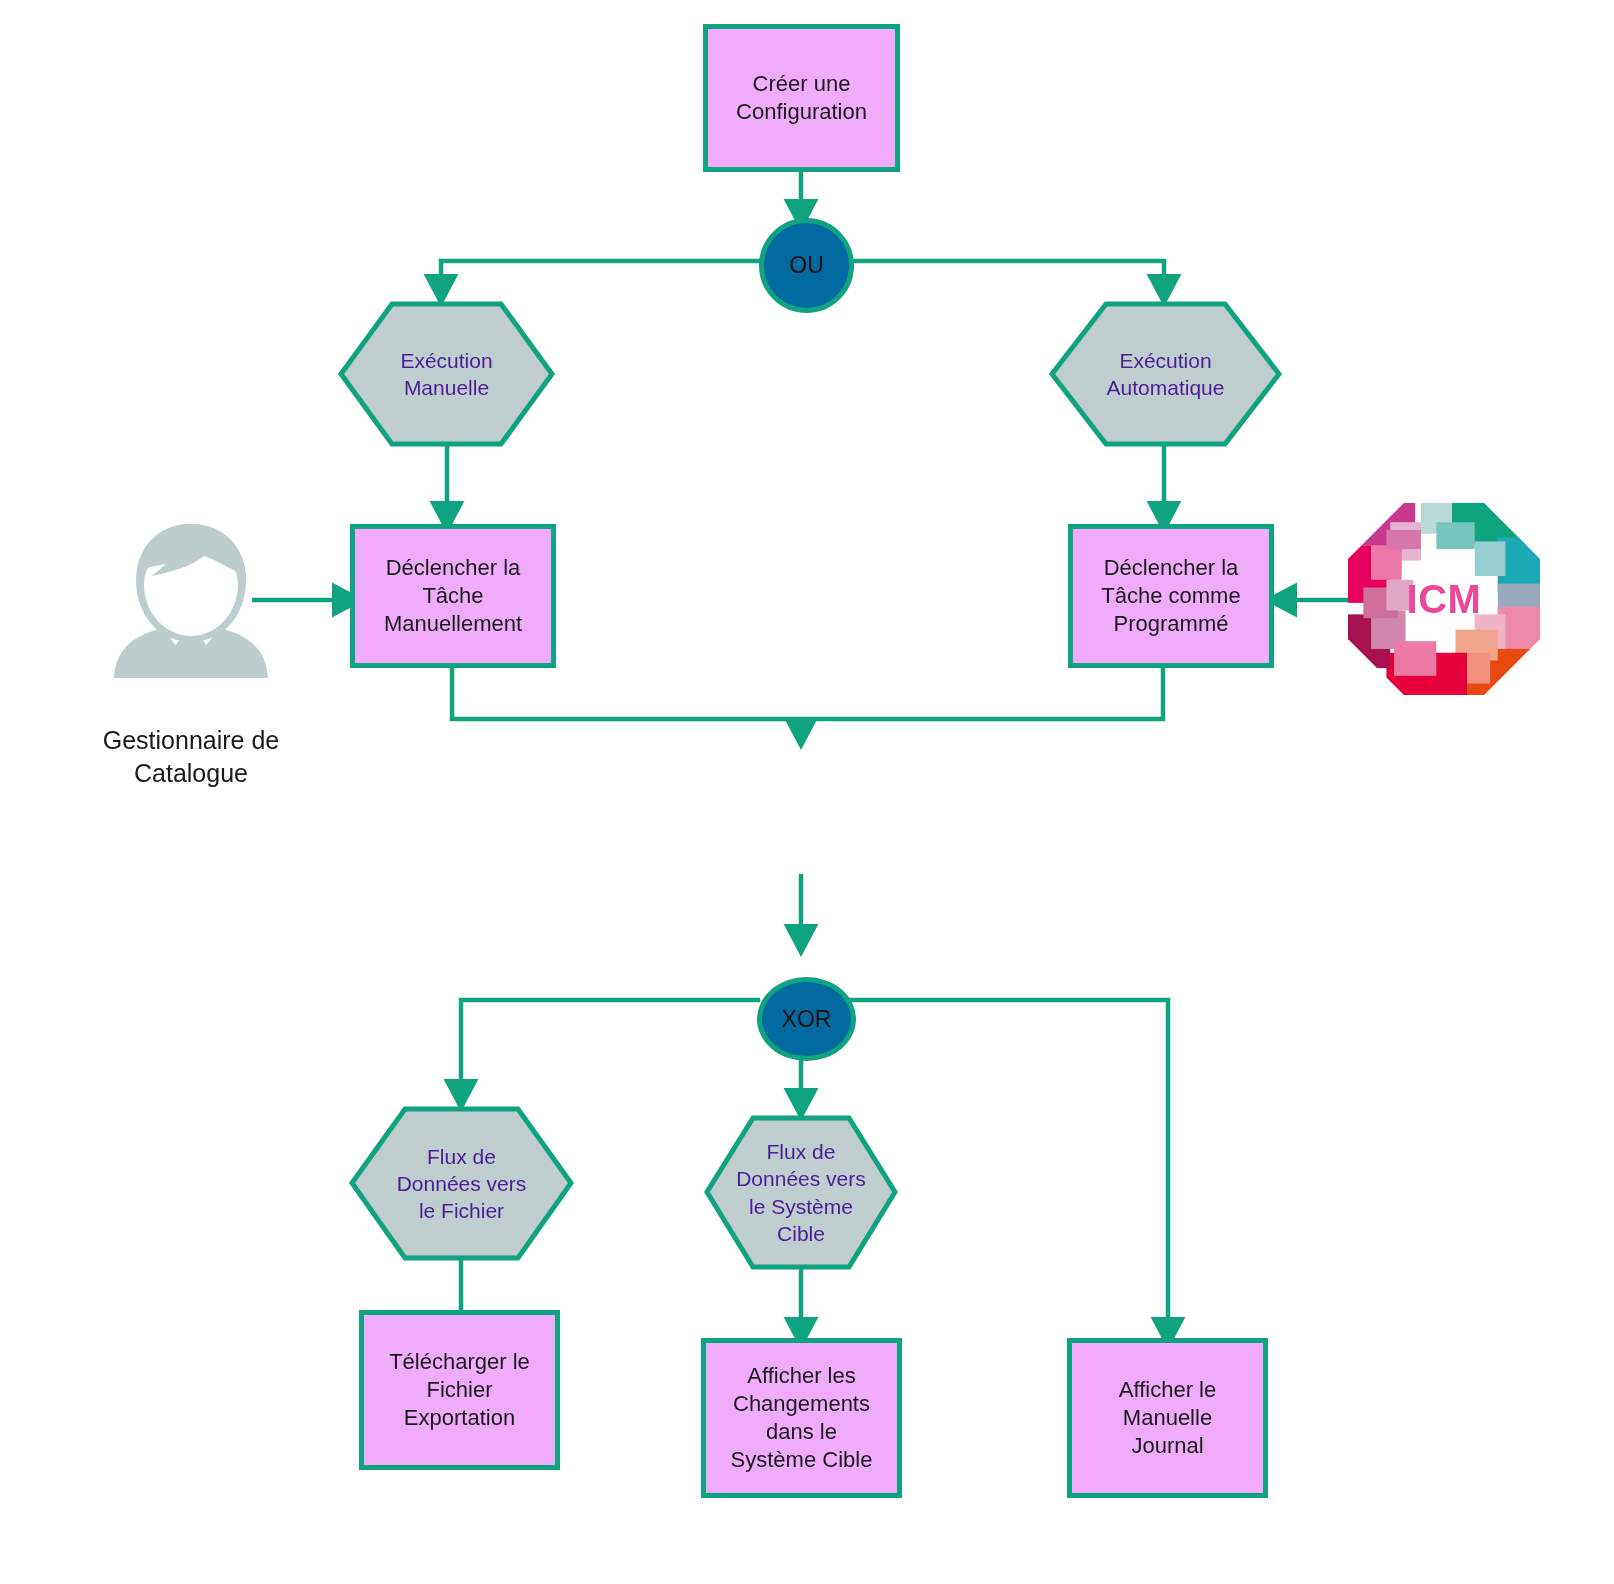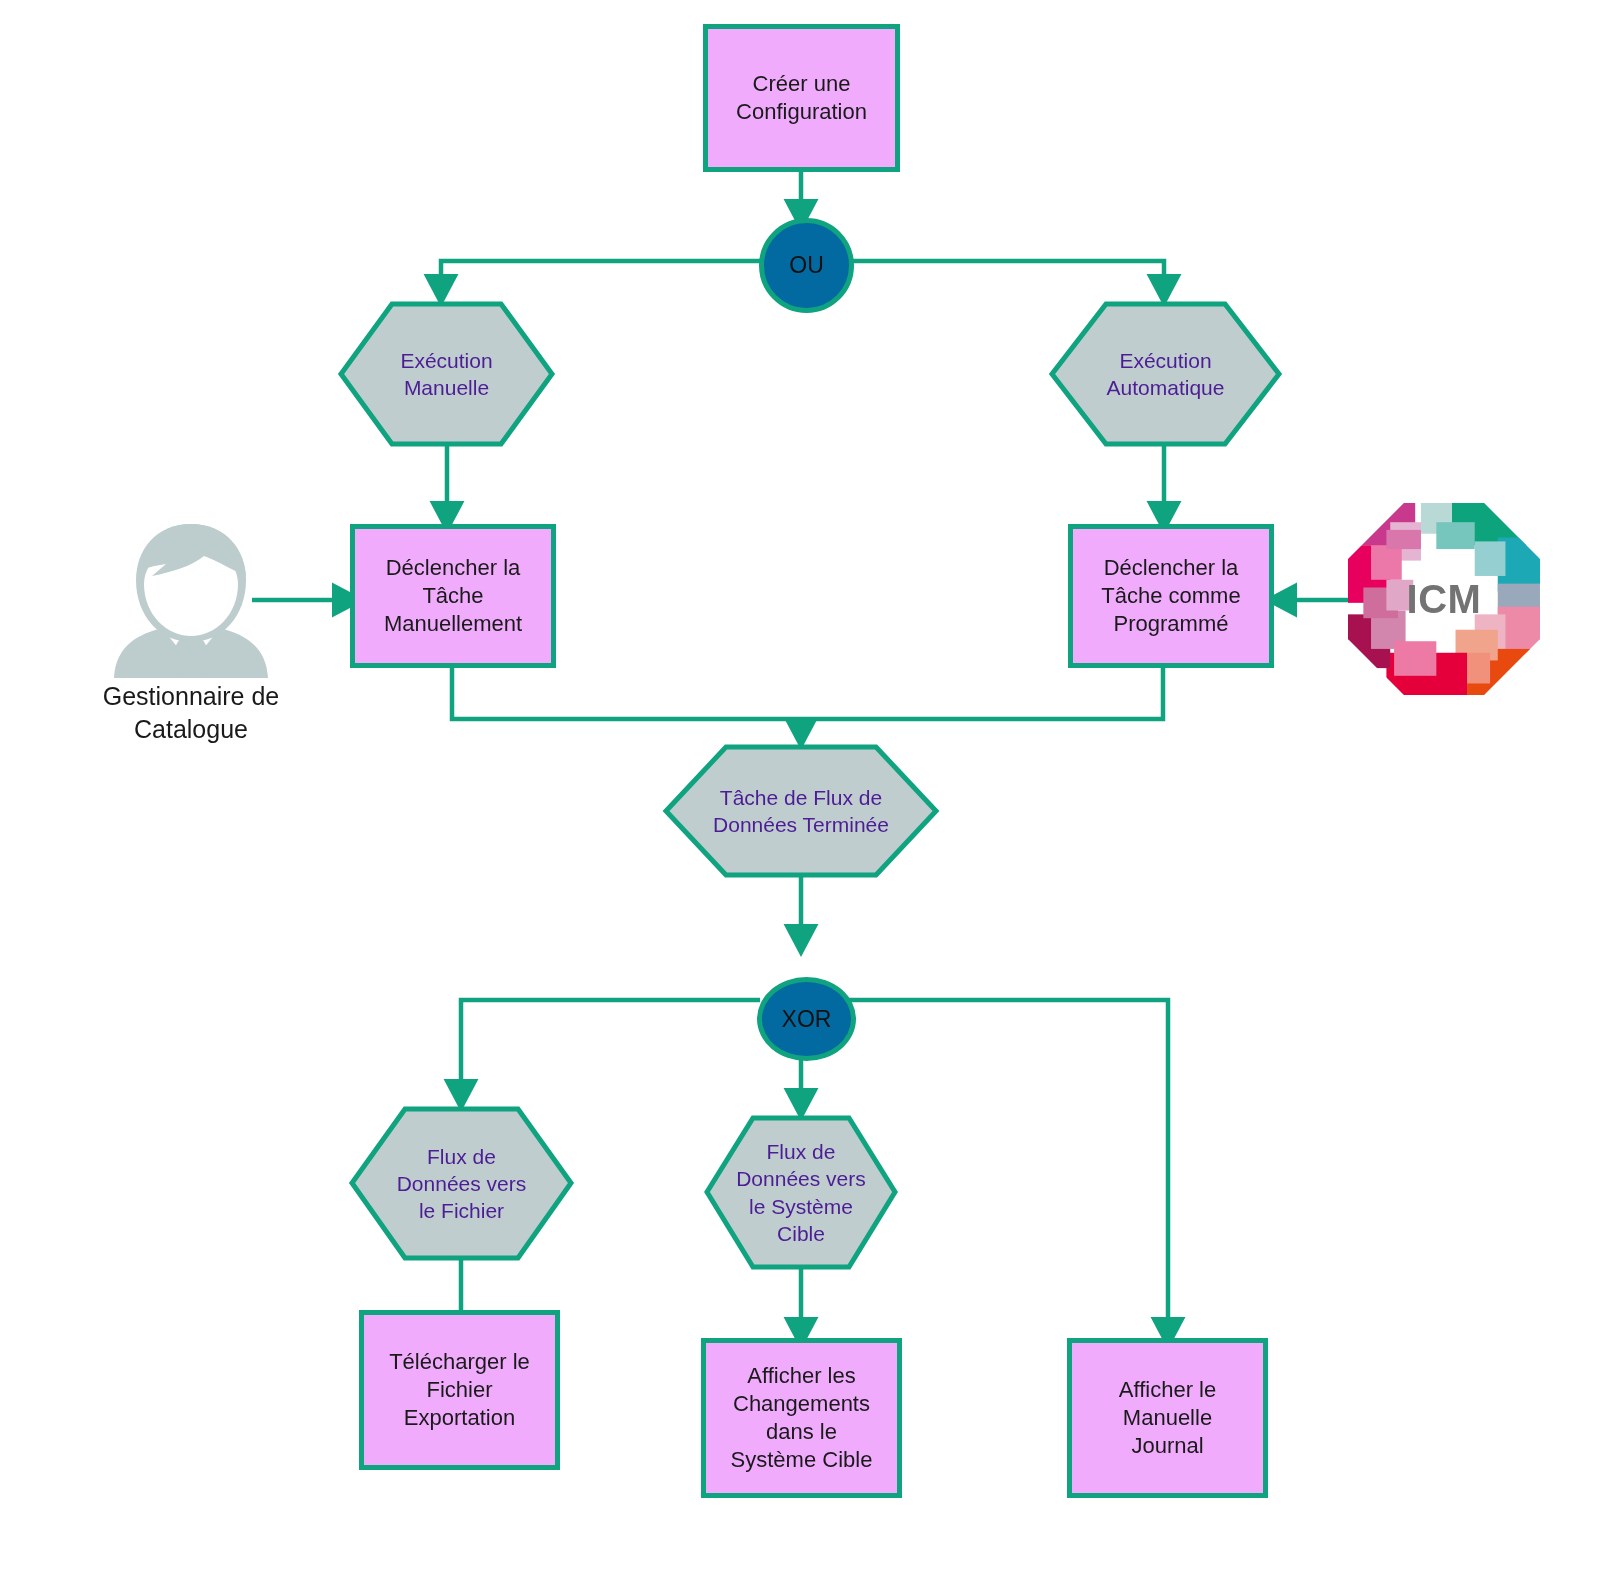--- a/index.html
+++ b/index.html
@@ -81,36 +81,37 @@
     position: absolute;
   }
   .actor-label {
     position: absolute;
     width: 100%;
     text-align: center;
     font-size: 25px;
     color: #1a1a1a;
     line-height: 1.3;
     white-space: pre-line;
+    margin-top: 44px;
   }
   .logo-wrap {
     position: absolute;
   }
   .logo-text {
     position: absolute;
     left: 0;
     top: 0;
     width: 100%;
     height: 100%;
     display: flex;
     align-items: center;
     justify-content: center;
     font-size: 40px;
     font-weight: 700;
-    color: #737373;
+    color: #ec4899;
     letter-spacing: 0.5px;
   }
 </style>
 </head>
 <body>
 
 <div id="canvas">
 
   <svg id="edges" viewBox="0 0 1614 1584" width="1614" height="1584">
     <defs>
@@ -199,27 +200,20 @@
   </div>
 
   <div class="hex-wrap" style="left:1048px; top:300px; width:235px; height:148px;">
     <svg class="hex-svg" width="235" height="148" viewBox="0 0 235 148">
       <polygon points="58,4 177,4 231,74 177,144 58,144 4,74" fill="#bfcdce" stroke="#0fa37f" stroke-width="5"></polygon>
     </svg>
     <div class="hex-label">Exécution
 Automatique</div>
   </div>
 
-  <div class="hex-wrap" style="left:662px; top:743px; width:278px; height:136px;">
-    <svg class="hex-svg" width="278" height="136" viewBox="0 0 278 136">
-      <polygon points="64,4 214,4 274,68 214,132 64,132 4,68" fill="#bfcdce" stroke="#0fa37f" stroke-width="5"></polygon>
-    </svg>
-    <div class="hex-label">Tâche de Flux de
-Données Terminée</div>
-  </div>
 
   <div class="hex-wrap" style="left:348px; top:1105px; width:227px; height:157px;">
     <svg class="hex-svg" width="227" height="157" viewBox="0 0 227 157">
       <polygon points="57,4 170,4 223,78 170,153 57,153 4,78" fill="#bfcdce" stroke="#0fa37f" stroke-width="5"></polygon>
     </svg>
     <div class="hex-label">Flux de
 Données vers
 le Fichier</div>
   </div>
 

